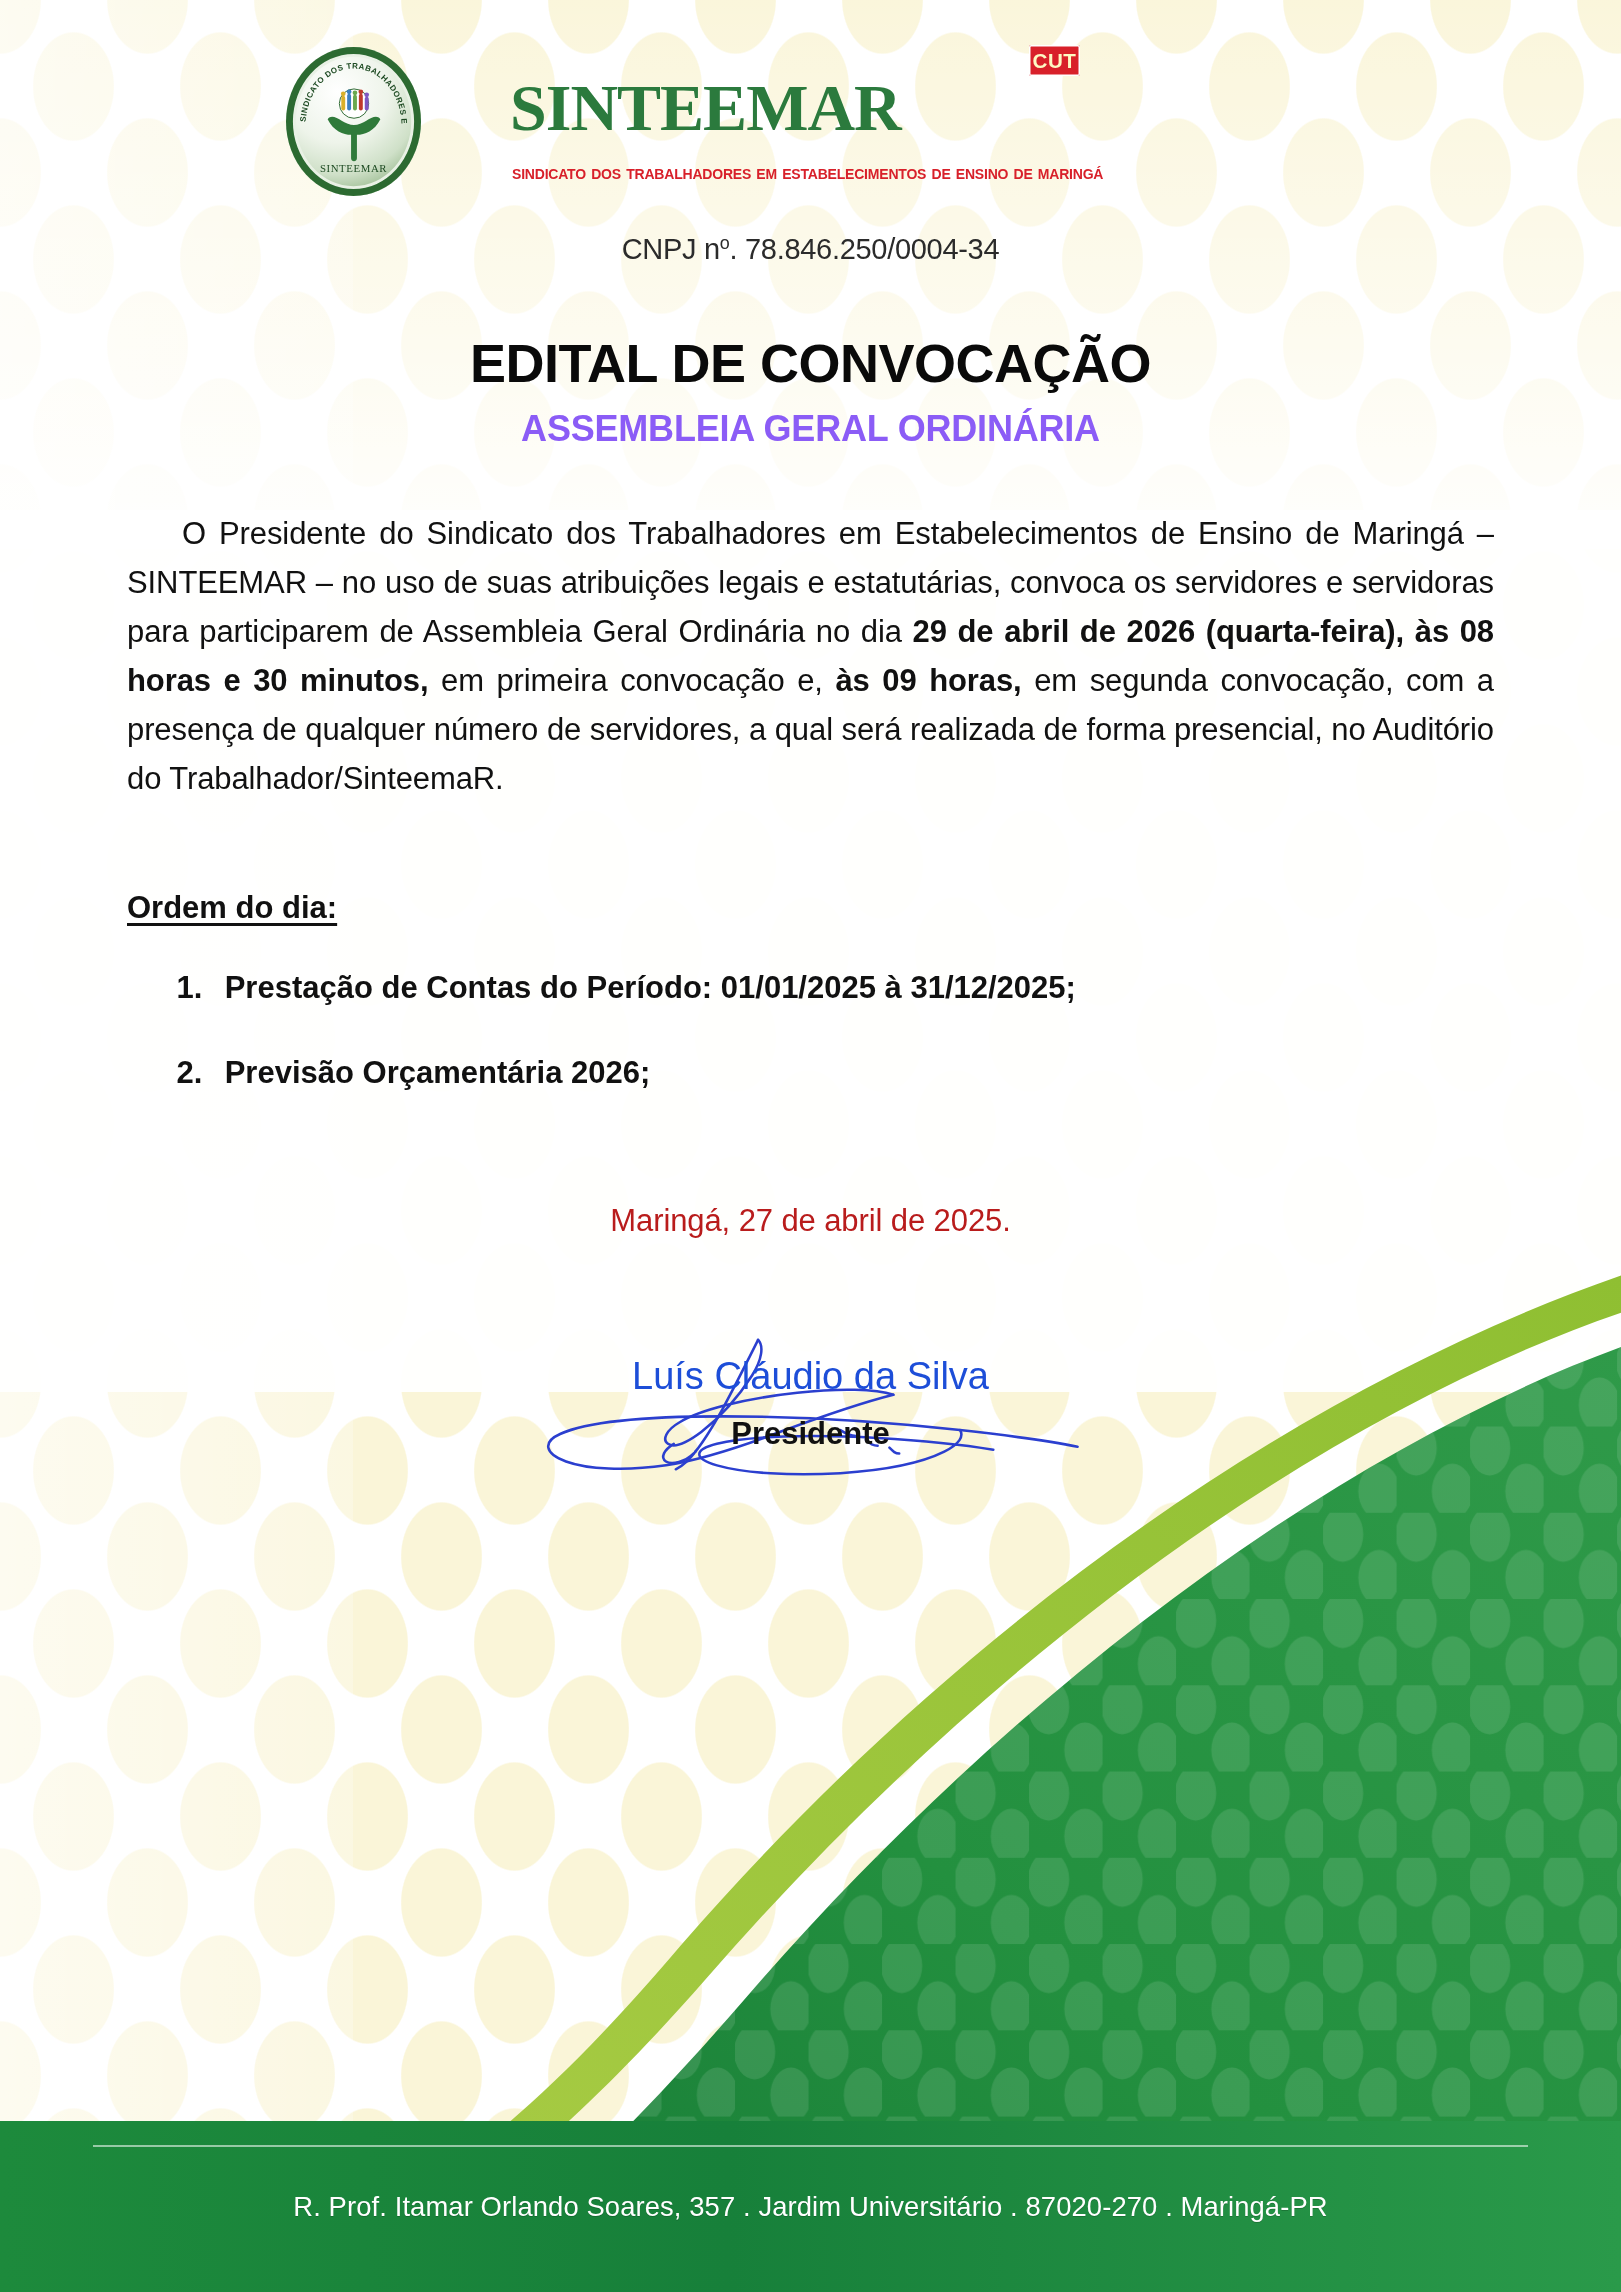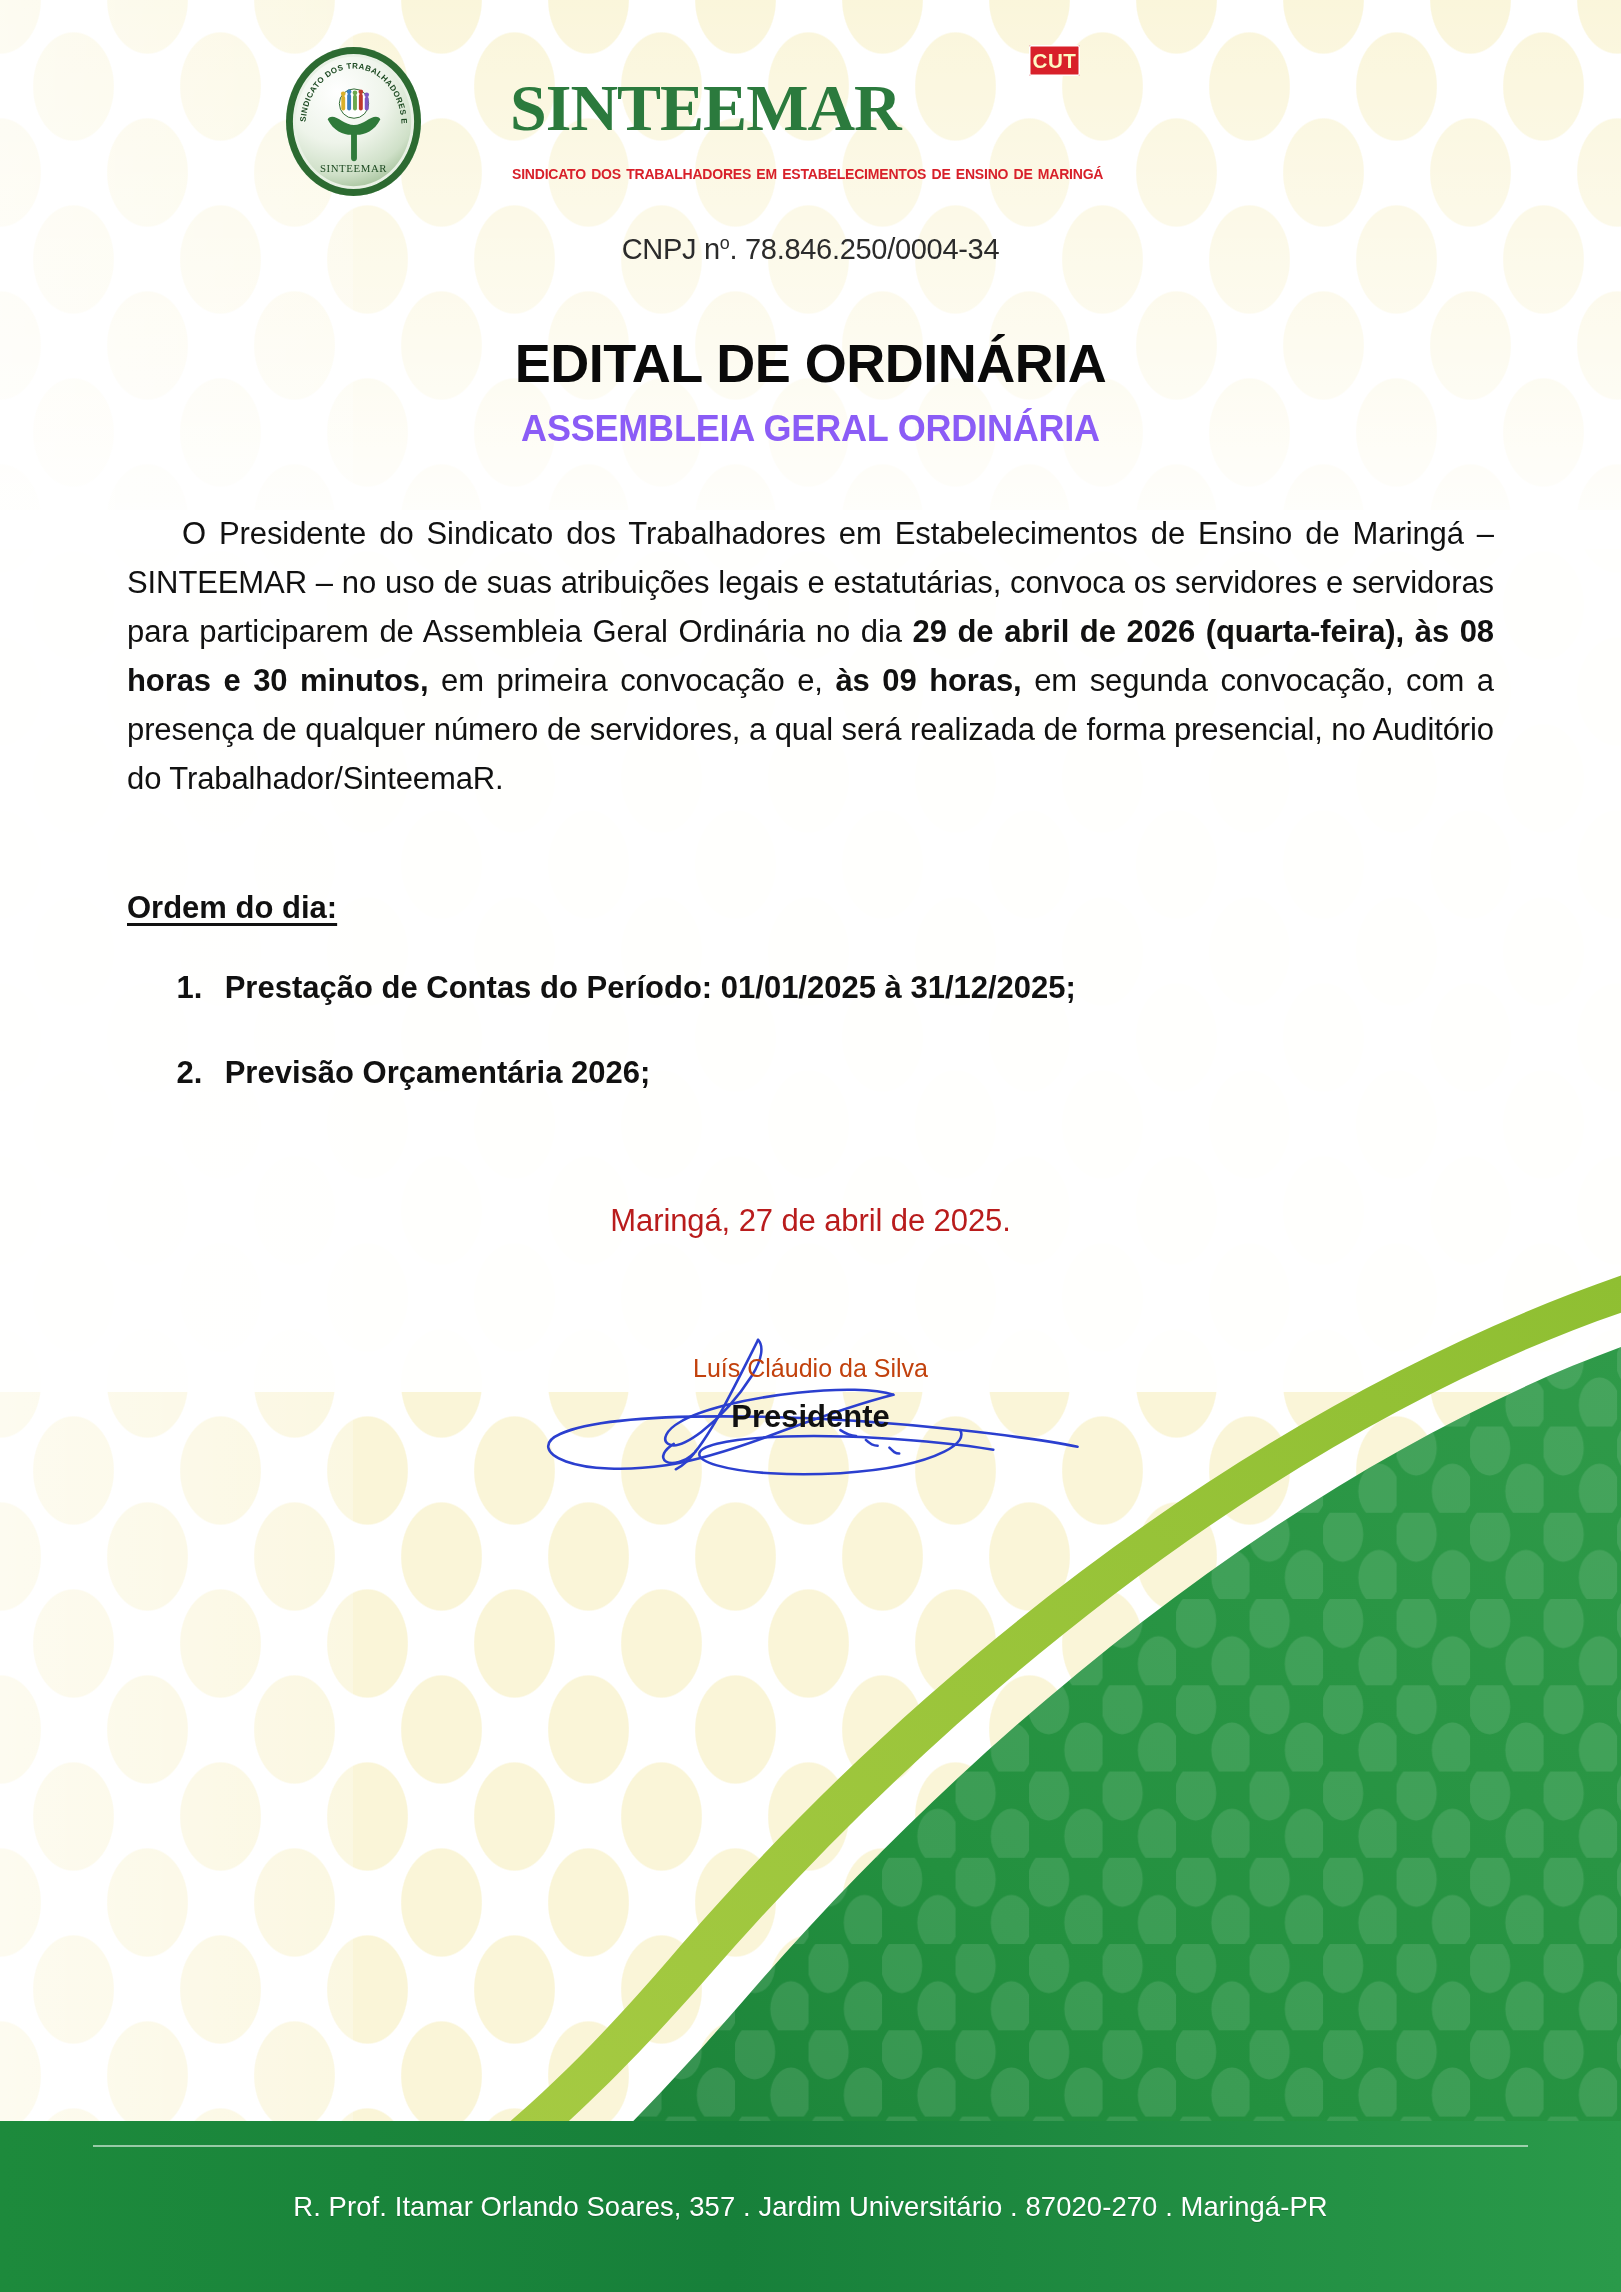--- a/index.html
+++ b/index.html
@@ -286,22 +286,22 @@
     left: 50%;
     top: -27.4px;
     transform: translateX(-50%);
     width: 588px;
     height: 167px;
     pointer-events: none;
   }
   .sig-name {
     position: relative;
     z-index: 2;
-    font-size: 25px;
-    color: #c2410c;
+    font-size: 38px;
+    color: #1d4ed8;
     line-height: 1.25;
   }
   .sig-role {
     position: relative;
     z-index: 2;
     font-size: 31px;
     font-weight: bold;
     color: #111111;
     margin-top: 13.7px;
     line-height: 1.25;
@@ -384,21 +384,21 @@
         <div class="wordmark-main">SinteemaR</div>
         <div class="cut-badge">CUT</div>
         <div class="wordmark-sub">Sindicato dos Trabalhadores em Estabelecimentos de Ensino de Maringá</div>
       </div>
 
       <div class="cnpj">
         <span>CNPJ n</span><sup>o</sup><span>. 78.846.250/0004-34</span>
       </div>
     </div>
 
-    <h1 class="doc-title">EDITAL DE ORDINÁRIA</h1>
+    <h1 class="doc-title">EDITAL DE CONVOCAÇÃO</h1>
     <h2 class="doc-subtitle">ASSEMBLEIA GERAL ORDINÁRIA</h2>
 
     <div class="body-wrap">
 
       <p class="paragraph"><span>O Presidente do Sindicato dos Trabalhadores em Estabelecimentos de Ensino de Maringá – SINTEEMAR – no uso de suas atribuições legais e estatutárias, convoca os servidores e servidoras para participarem de Assembleia Geral Ordinária no dia </span><b>29 de abril de 2026 (quarta-feira), às 08 horas e 30 minutos,</b><span> em primeira convocação e, </span><b>às 09 horas,</b><span> em segunda convocação, com a presença de qualquer número de servidores, a qual será realizada de forma presencial, no Auditório do Trabalhador/SinteemaR.</span></p>
 
       <div>
         <span class="ordem-heading">Ordem do dia:</span>
       </div>
 

